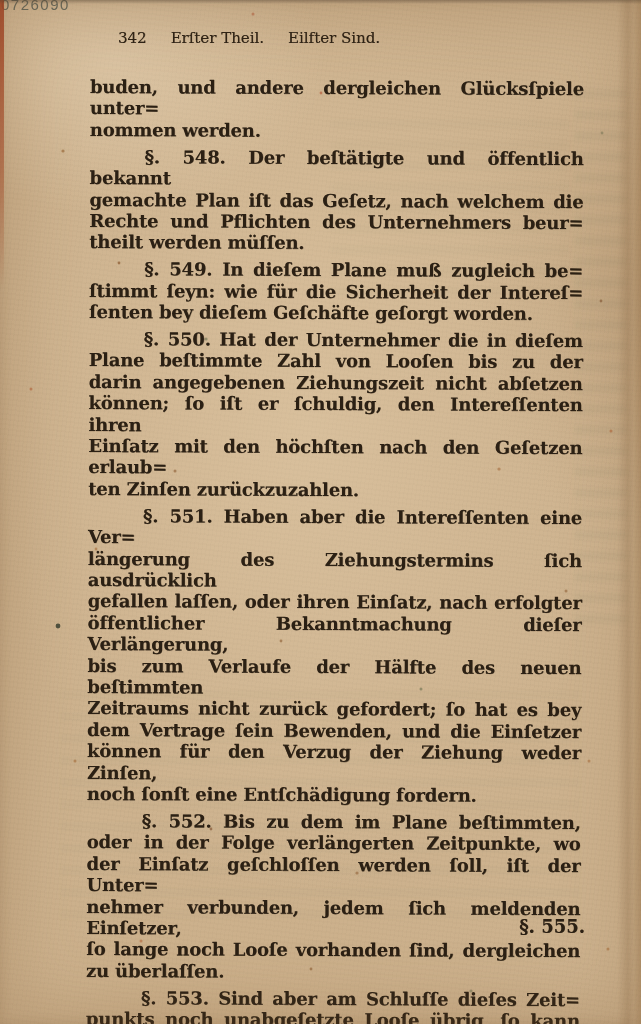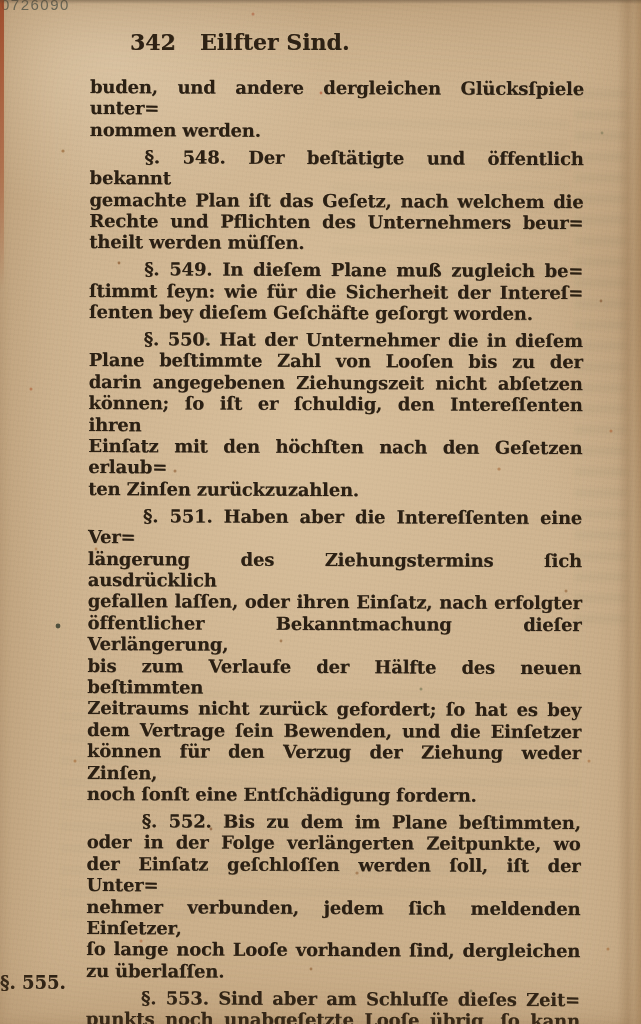--- a/index.html
+++ b/index.html
@@ -36,42 +36,41 @@
   }
   .stamp {
     position:absolute; top:-4px; left:1px;
     font-family:"Liberation Sans", sans-serif;
     font-size:15px; letter-spacing:1.5px;
     color:rgba(84,92,84,0.88);
   }
   .header {
     position:absolute; top:29px; left:118px;
     display:flex; gap:24px;
-    font-size:22px; font-weight:bold;
+    font-size:15px; font-weight:normal;
     color:#2b2014;
     text-shadow:0.3px 0.3px 0.6px rgba(60,45,30,0.55);
     white-space:nowrap;
-    margin-left:12px;
   }
   .body-text {
     position:absolute; left:90px; top:76px; width:494px;
     color:#2b2014;
     font-size:18px; line-height:21.4px; font-weight:bold;
     letter-spacing:-0.2px;
     text-shadow:0.3px 0.3px 0.5px rgba(60,45,30,0.5);
     transform:rotate(0.25deg); transform-origin:0 0;
   }
   .para { margin-top:5.5px; }
   .para:first-child { margin-top:0; }
   .line { text-align:justify; text-align-last:justify; }
   .line.short { text-align-last:left; }
   .line.indent { text-indent:55px; }
   .catchword {
-    position:absolute; top:972px; left:0; width:585px;
-    text-align:left;
+    position:absolute; top:916px; left:0; width:585px;
+    text-align:right;
     font-size:18px; font-weight:bold; color:#2b2014;
     text-shadow:0.3px 0.3px 0.5px rgba(60,45,30,0.5);
   }
   .specks {
     position:absolute; top:0; left:0; width:2px; height:2px; border-radius:50%;
     background:rgba(0,0,0,0);
     box-shadow:
       62px 150px 0 0.6px rgba(154,106,58,0.7),
       320px 92px 0 0.4px rgba(176,80,48,0.6),
       252px 13px 0 0.5px rgba(176,80,48,0.5),
@@ -122,20 +121,21 @@
 
   <div class="ghost ghost-a"></div>
   <div class="ghost ghost-b"></div>
   <div class="ghost ghost-c"></div>
   <div class="specks"></div>
 
   <div class="stamp">0726090</div>
 
   <div class="header">
     <span>342</span>
+    <span>Erſter Theil.</span>
     <span>Eilfter Sind.</span>
   </div>
 
   <div class="body-text" id="body-text">
       <div class="para">
         <div class="line">buden, und andere dergleichen Glücksſpiele unter=</div>
         <div class="line short">nommen werden.</div>
       </div>
       <div class="para">
         <div class="line indent">§. 548. Der beſtätigte und öffentlich bekannt</div>

